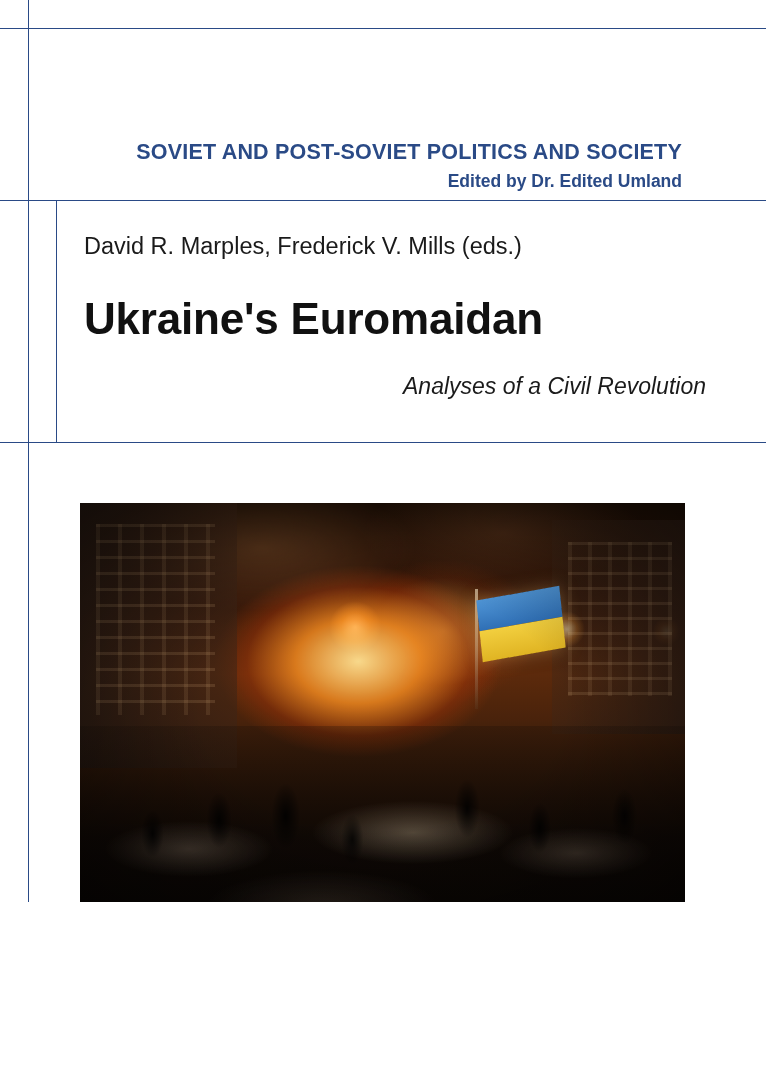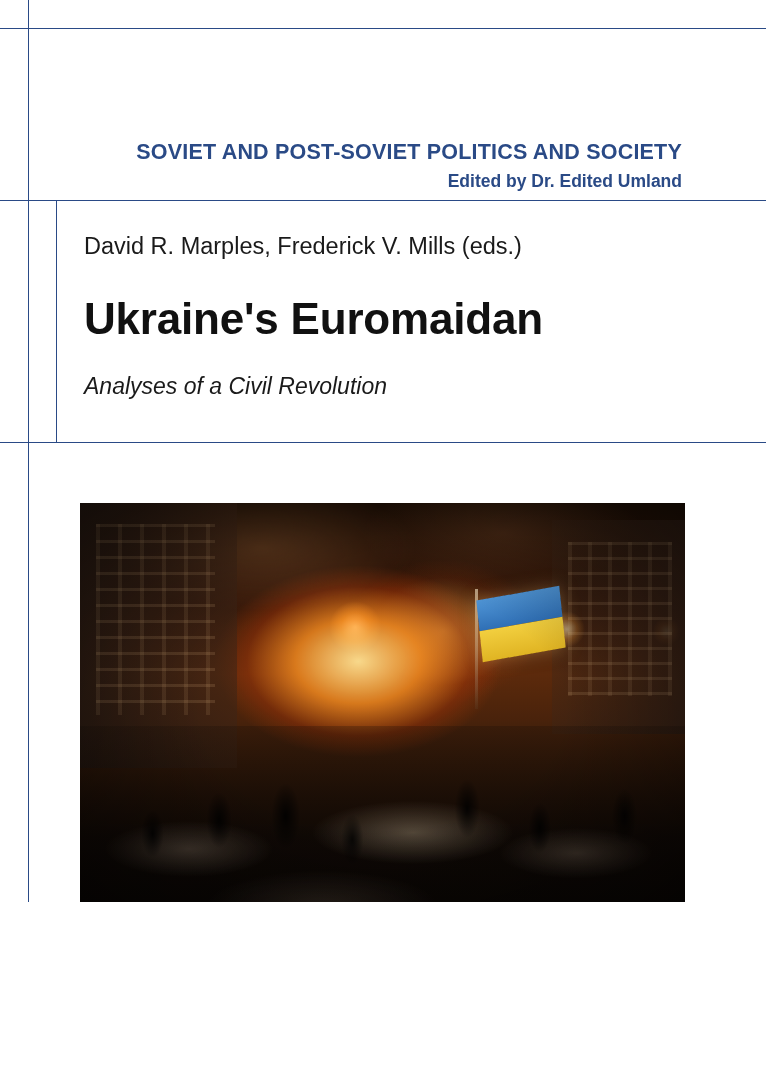--- a/index.html
+++ b/index.html
@@ -83,20 +83,21 @@
     color: #111111;
     line-height: 1.15;
     letter-spacing: -0.2px;
   }
   .subtitle {
     margin-top: 28px;
     font-size: 23px;
     font-style: italic;
     color: #1a1a1a;
     line-height: 1.2;
+    text-align: right;
   }
 
   
   .photo-frame {
     position: absolute;
     left: 80px;
     top: 503px;
     width: 605px;
     height: 428px;
     background: #0a0603;

